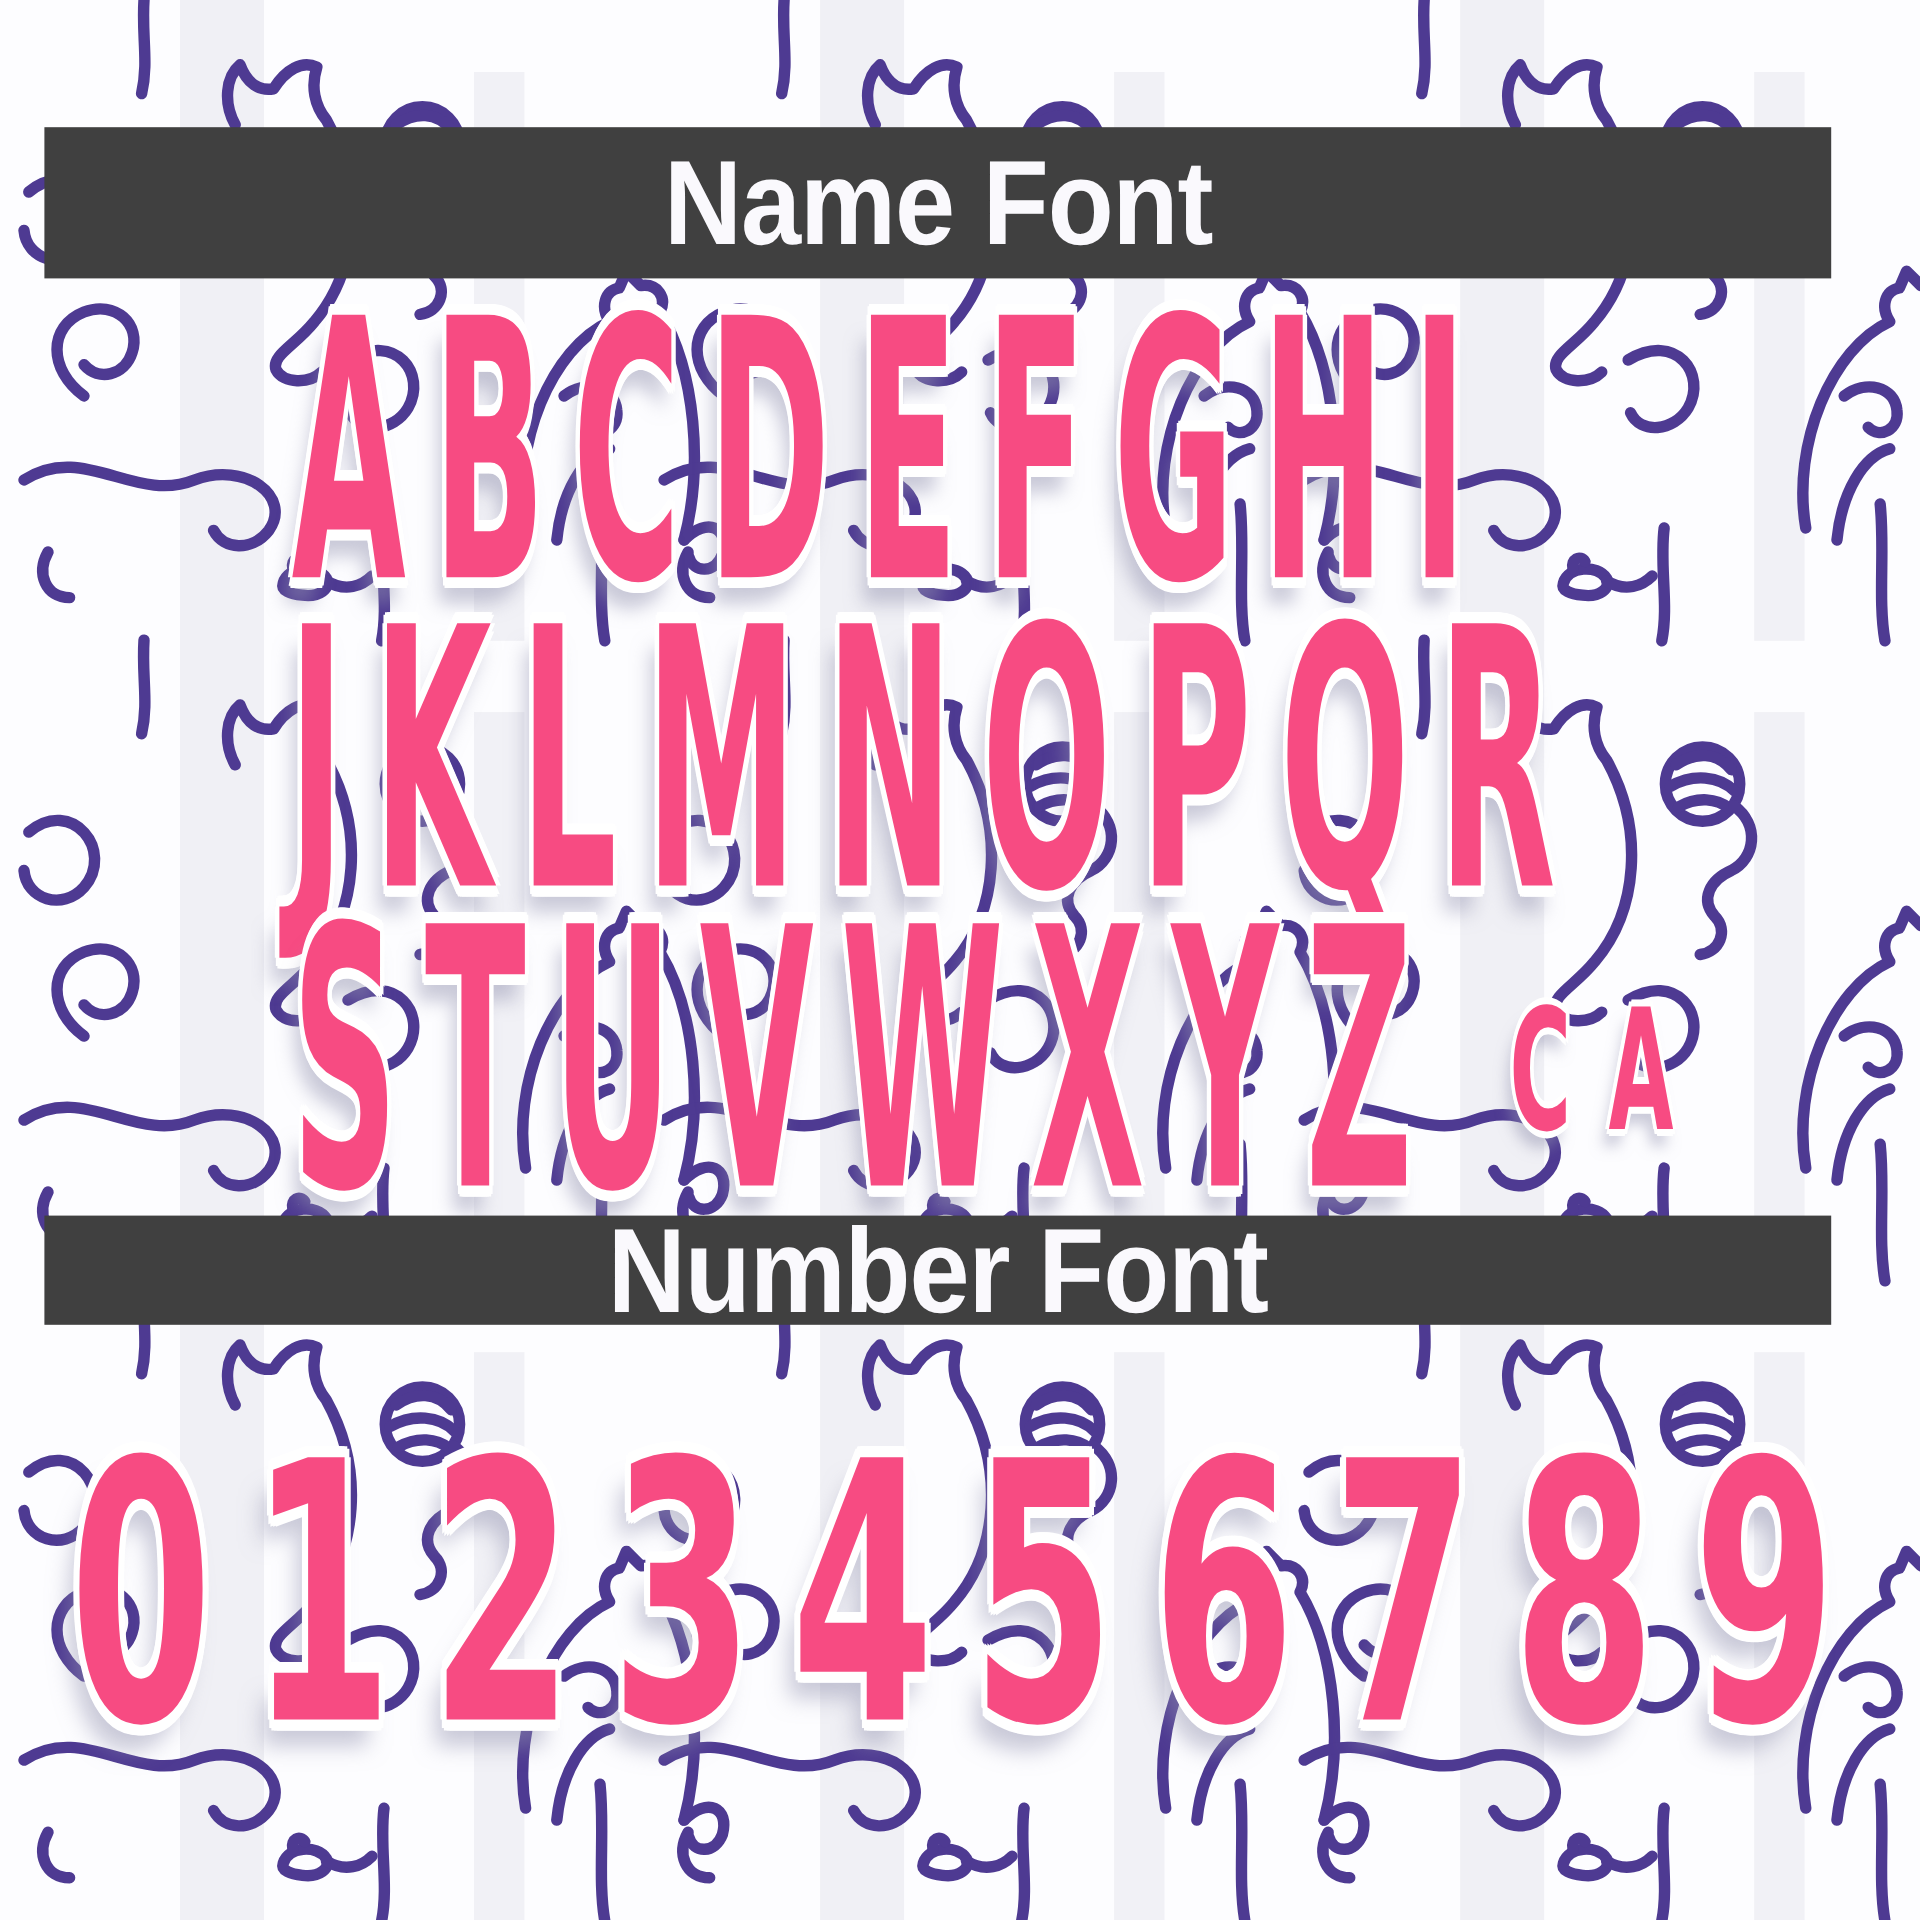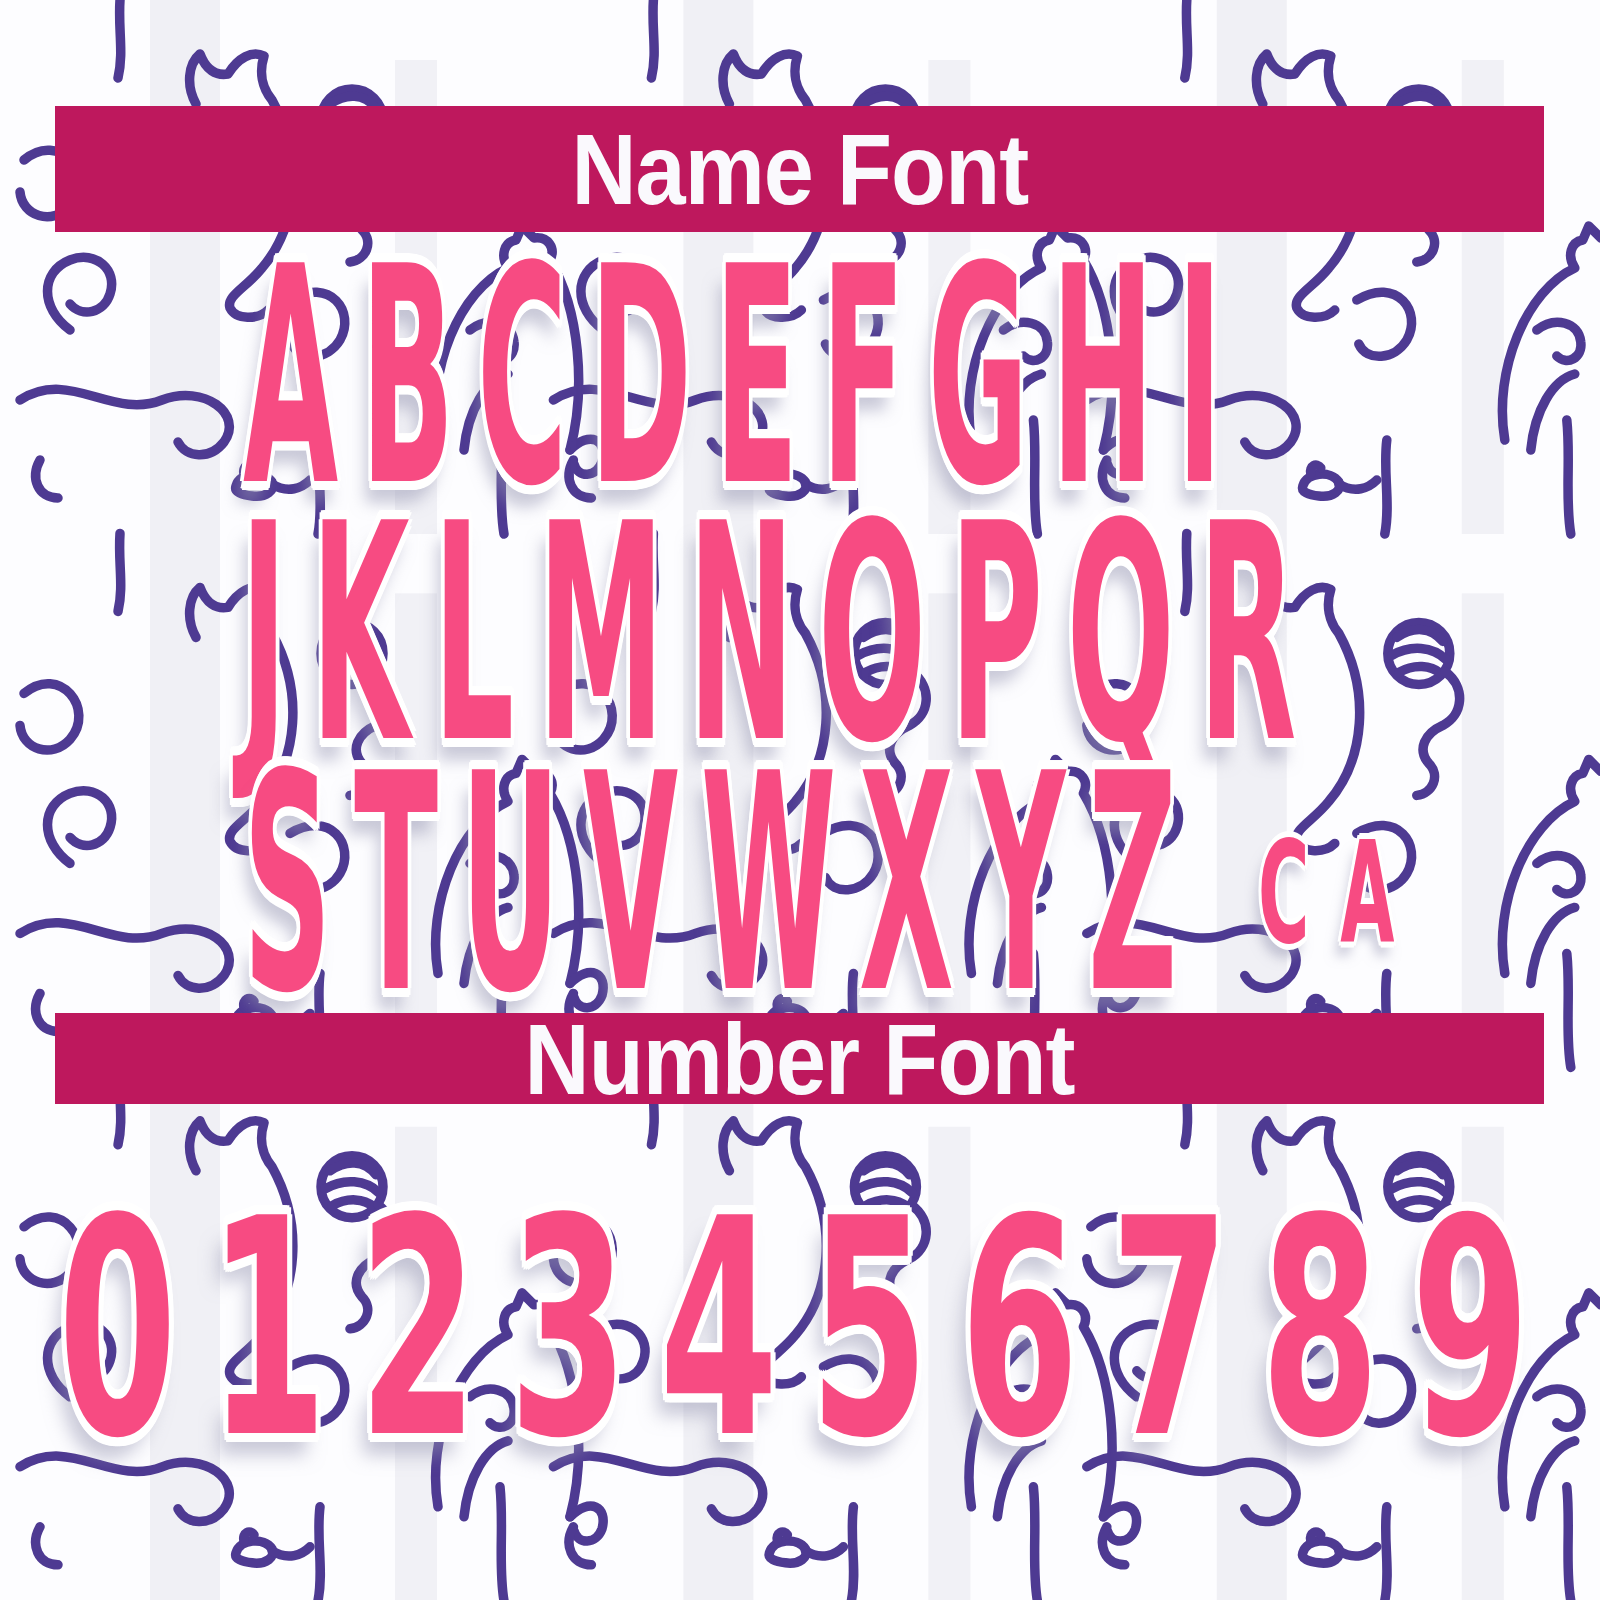--- a/index.html
+++ b/index.html
@@ -3,22 +3,22 @@
 <meta charset="utf-8">
 <style>
   html,body{margin:0;padding:0;background:#e8e8ec;}
   .stage{
     position:relative;width:1600px;height:1600px;overflow:hidden;
     background:#fdfdff;
     font-family:"Liberation Sans",sans-serif;
   }
   .bg-doodles{position:absolute;left:0;top:0;width:1600px;height:1600px;}
   .banner{
-    position:absolute;left:55px;width:1489px;height:126px;
-    background:#be185d;display:flex;align-items:center;justify-content:center;
+    position:absolute;left:37px;width:1489px;height:126px;
+    background:#404040;display:flex;align-items:center;justify-content:center;
   }
   .banner.name{top:106px;}
   .banner.number{top:1013px;height:91px;}
   .banner-label{
     color:#faf9fd;font-size:100px;font-weight:bold;line-height:1;
     font-family:"Liberation Sans",sans-serif;
     transform:scaleX(0.9);white-space:nowrap;letter-spacing:-1px;
   }
   .glyph-row{
     position:absolute;white-space:nowrap;line-height:1;

